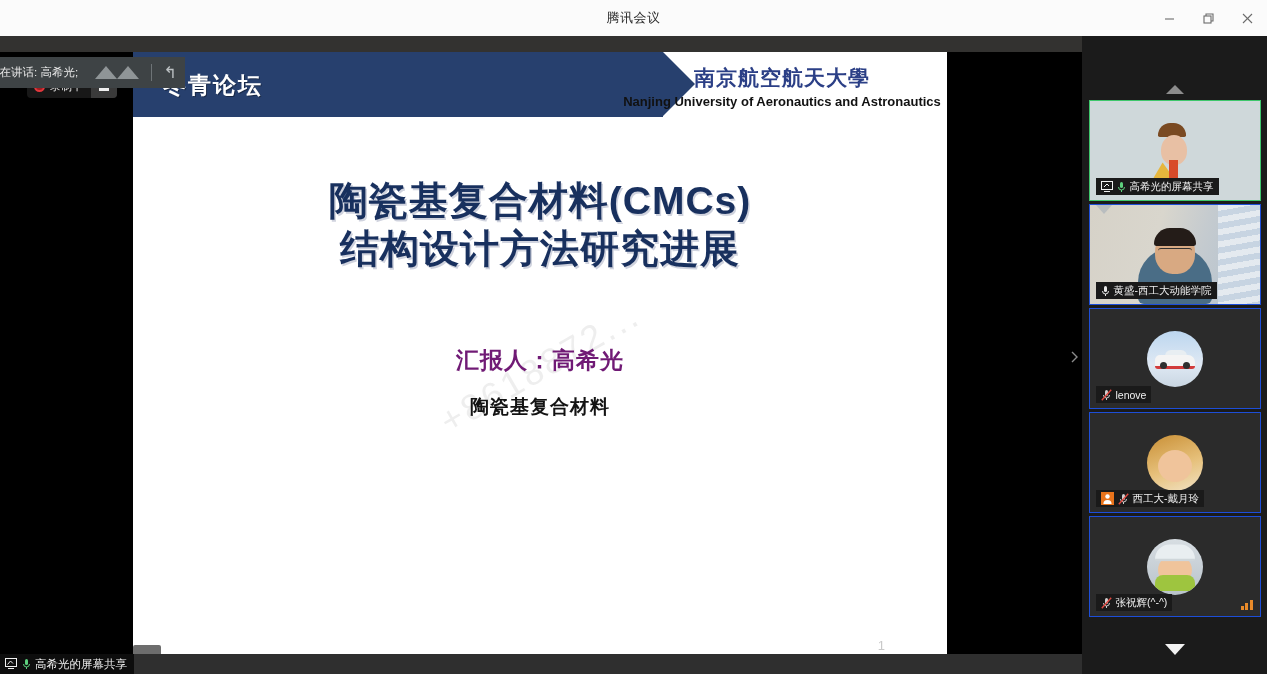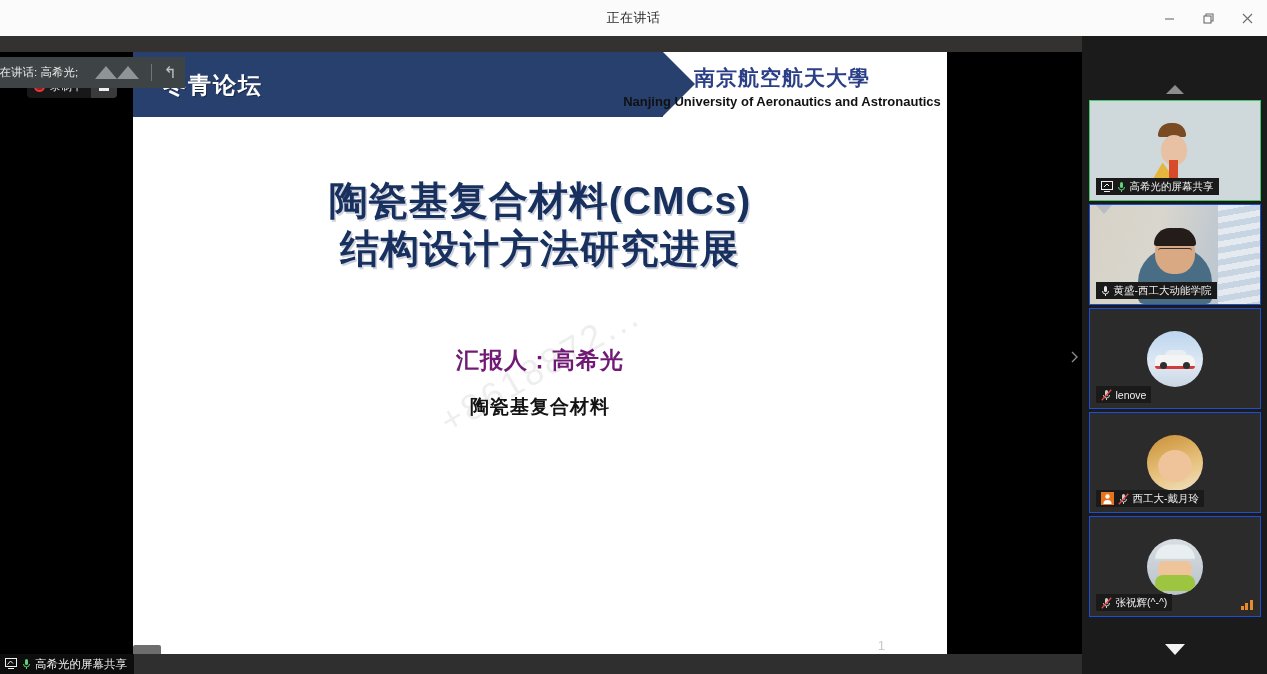--- a/index.html
+++ b/index.html
@@ -287,21 +287,21 @@
     position:absolute; left:133px; bottom:20px; width:28px; height:9px;
     background:#6d6d6d; border-radius:2px 2px 0 0;
   }
 </style>
 </head>
 <body>
 
 <div id="app">
 
   <div class="titlebar">
-    <div class="titlebar-text">正在讲话</div>
+    <div class="titlebar-text">腾讯会议</div>
     <div class="win-controls">
       <div class="win-btn">
         <svg width="11" height="11" viewBox="0 0 11 11">
             <line x1="1" y1="6" x2="10" y2="6" stroke="currentColor" stroke-width="1.1"></line>
           </svg>
       </div>
       <div class="win-btn">
         <svg width="11" height="11" viewBox="0 0 11 11">
           <rect x="1" y="3" width="7" height="7" fill="none" stroke="currentColor" stroke-width="1.1"></rect>
           <path d="M3 3 V1 H10 V8 H8" fill="none" stroke="currentColor" stroke-width="1.1"></path>

